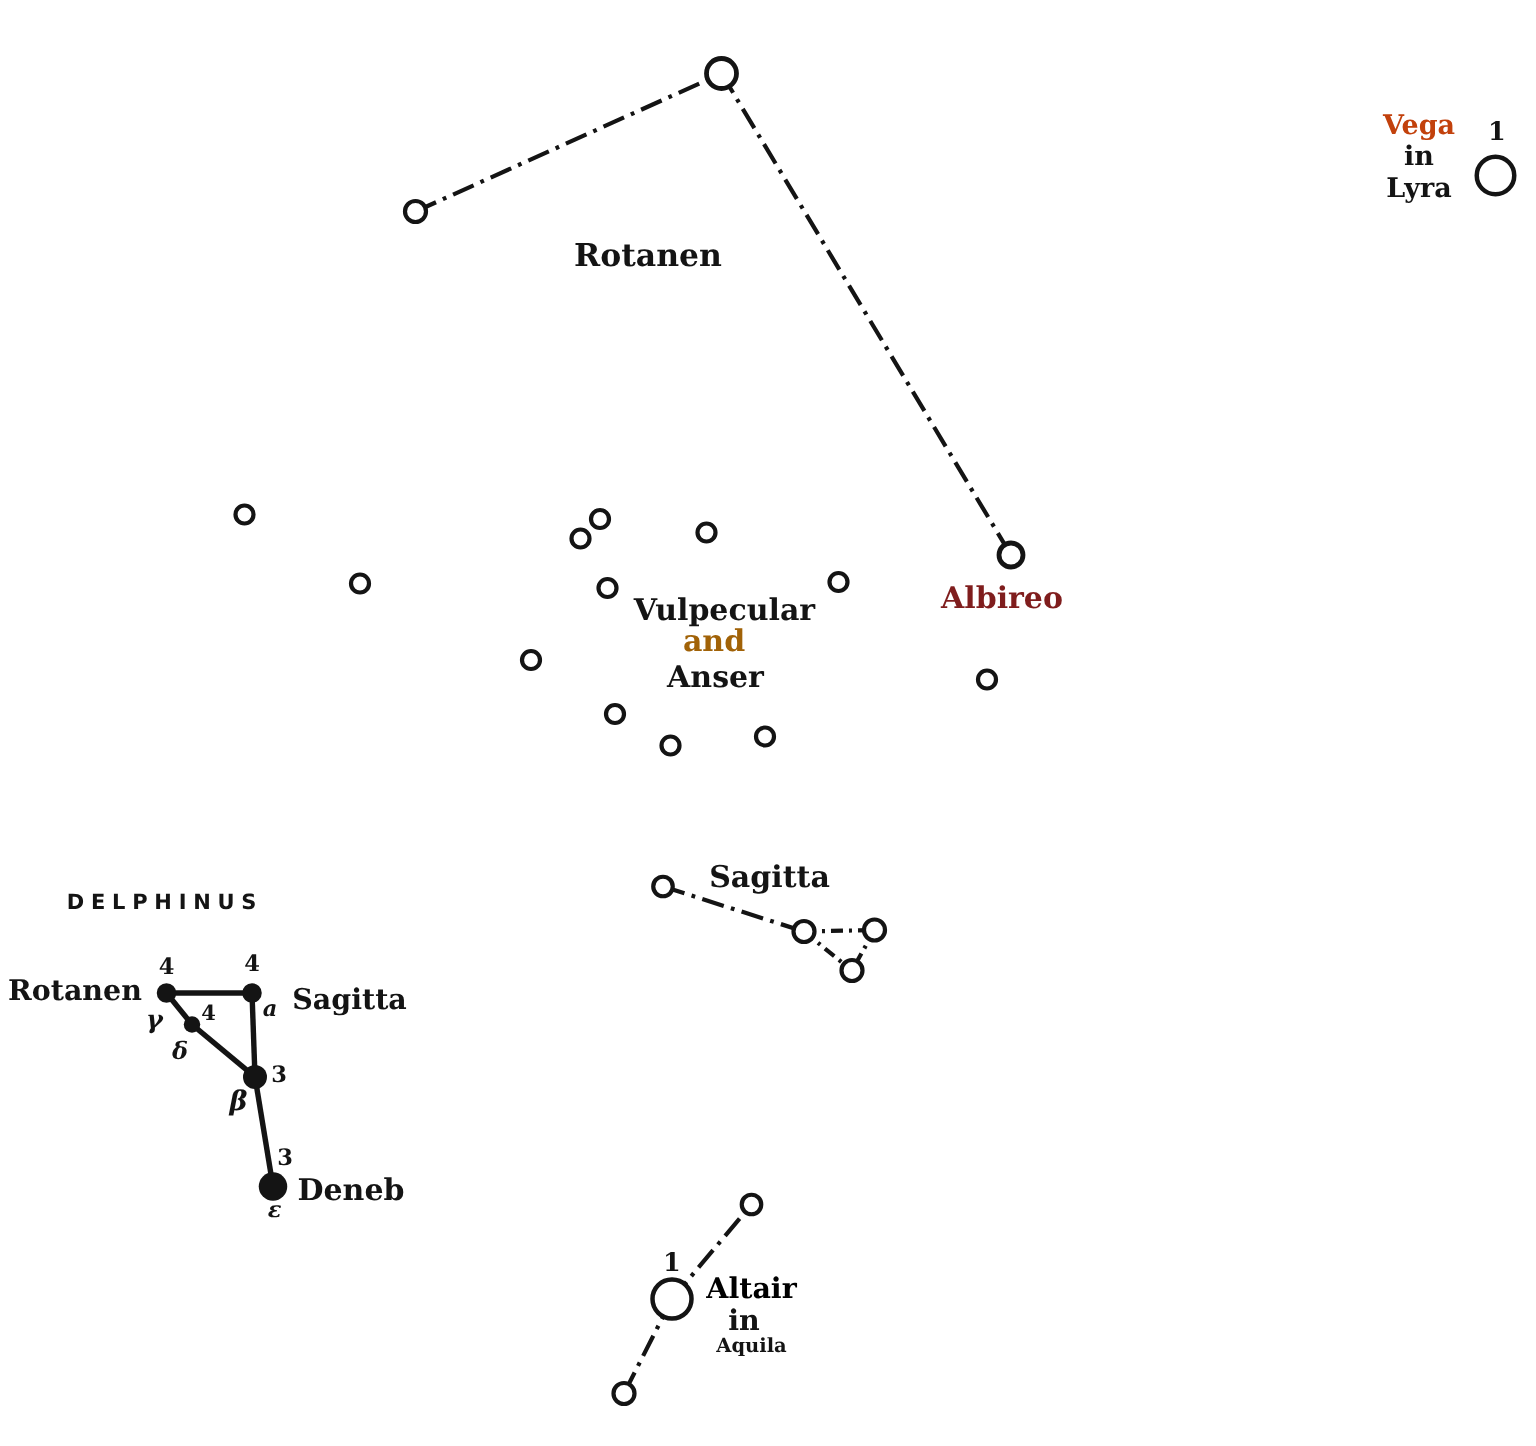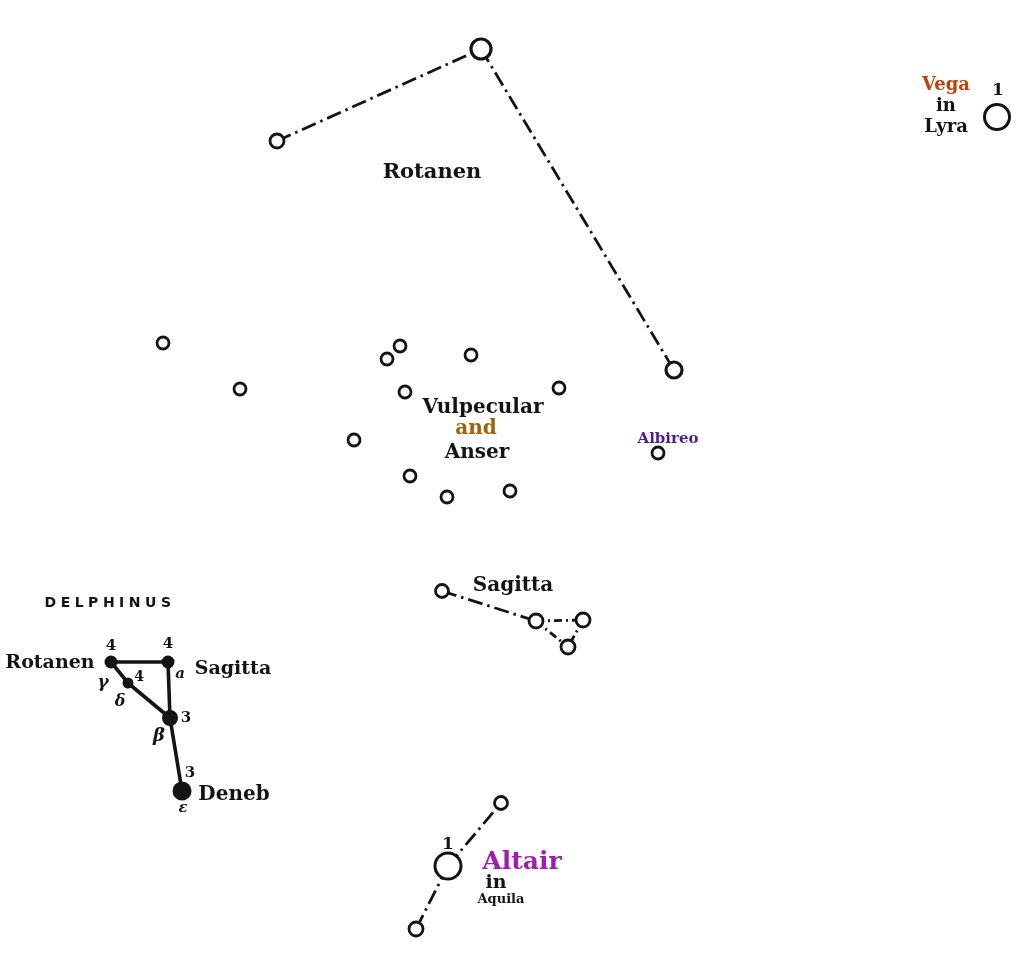--- a/index.html
+++ b/index.html
@@ -72,27 +72,27 @@
     </svg>
   <div class="labels-layer" id="labels-layer">
       <span class="lbl" style="left: 432px; top: 170px; font-size: 21px; color: rgb(20, 20, 20);">Rotanen</span>
       <span class="lbl" style="left: 946px; top: 84px; font-size: 18px; color: #c2410c;">Vega</span>
       <span class="lbl" style="left: 946px; top: 105px; font-size: 18px; color: rgb(20, 20, 20);">in</span>
       <span class="lbl" style="left: 946px; top: 126px; font-size: 18px; color: rgb(20, 20, 20);">Lyra</span>
       <span class="lbl" style="left: 998px; top: 89px; font-size: 17px; color: rgb(20, 20, 20);">1</span>
       <span class="lbl" style="left: 483px; top: 406px; font-size: 20px; color: rgb(20, 20, 20);">Vulpecular</span>
       <span class="lbl" style="left: 476px; top: 427px; font-size: 20px; color: #a16207;">and</span>
       <span class="lbl" style="left: 477px; top: 451px; font-size: 20px; color: rgb(20, 20, 20);">Anser</span>
-      <span class="lbl" style="left: 668px; top: 398px; font-size: 15px; color: #4c1d95; margin-top: 40px;">Albireo</span>
+      <span class="lbl" style="left: 668px; top: 398px; font-size: 20px; color: #7f1d1d;">Albireo</span>
       <span class="lbl" style="left: 497px; top: 584px; font-size: 20px; color: rgb(20, 20, 20); margin-left: 16px;">Sagitta</span>
       <span class="lbl sans" style="left: 110px; top: 602px; font-size: 14px; color: rgb(20, 20, 20); letter-spacing: 4.5px;">DELPHINUS</span>
       <span class="lbl" style="left: 50px; top: 661px; font-size: 19px; color: rgb(20, 20, 20); text-align: right;">Rotanen</span>
       <span class="lbl" style="left: 233px; top: 667px; font-size: 19px; color: rgb(20, 20, 20);">Sagitta</span>
       <span class="lbl" style="left: 234px; top: 793px; font-size: 20px; color: rgb(20, 20, 20);">Deneb</span>
-      <span class="lbl" style="left: 501px; top: 860px; font-size: 25px; color: #a21caf; margin-left: 21px;">Altair</span>
+      <span class="lbl" style="left: 501px; top: 860px; font-size: 19px; color: #000000;">Altair</span>
       <span class="lbl" style="left: 496px; top: 881px; font-size: 19px; color: rgb(20, 20, 20);">in</span>
       <span class="lbl" style="left: 501px; top: 898px; font-size: 13px; color: rgb(20, 20, 20);">Aquila</span>
       <span class="lbl" style="left: 448px; top: 843px; font-size: 17px; color: rgb(20, 20, 20);">1</span>
       <span class="lbl" style="left: 111px; top: 645px; font-size: 15px; color: rgb(20, 20, 20);">4</span>
       <span class="lbl" style="left: 168px; top: 643px; font-size: 15px; color: rgb(20, 20, 20);">4</span>
       <span class="lbl" style="left: 139px; top: 676px; font-size: 14px; color: rgb(20, 20, 20);">4</span>
       <span class="lbl" style="left: 186px; top: 717px; font-size: 15px; color: rgb(20, 20, 20);">3</span>
       <span class="lbl" style="left: 190px; top: 772px; font-size: 15px; color: rgb(20, 20, 20);">3</span>
       <span class="lbl it" style="left: 103px; top: 681px; font-size: 17px; color: rgb(20, 20, 20);">γ</span>
       <span class="lbl it" style="left: 180px; top: 673px; font-size: 15px; color: rgb(20, 20, 20);">a</span>

